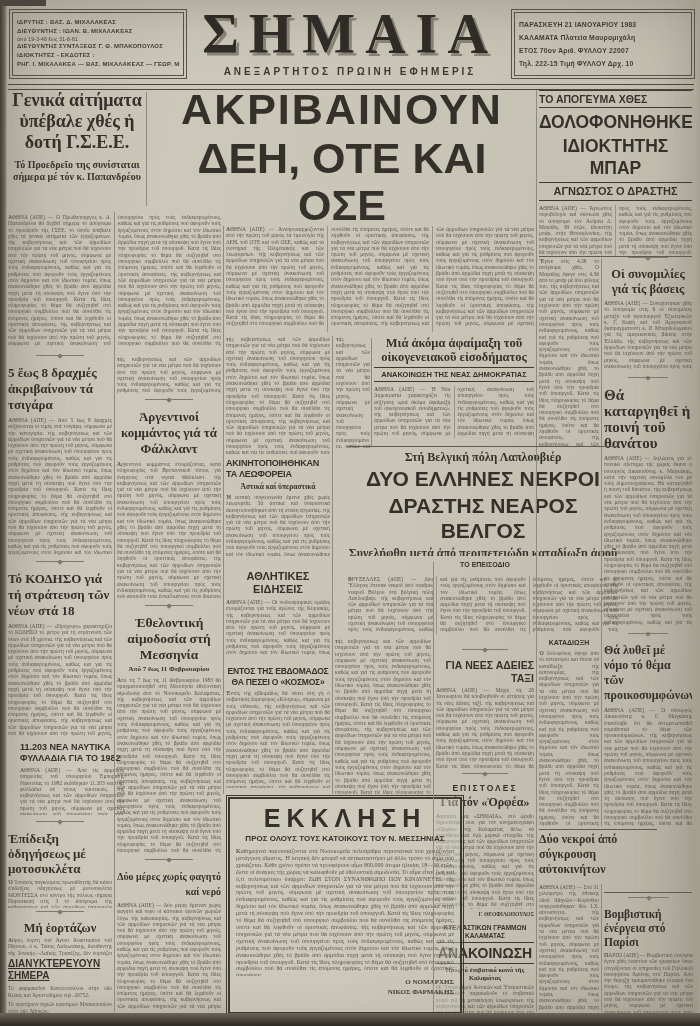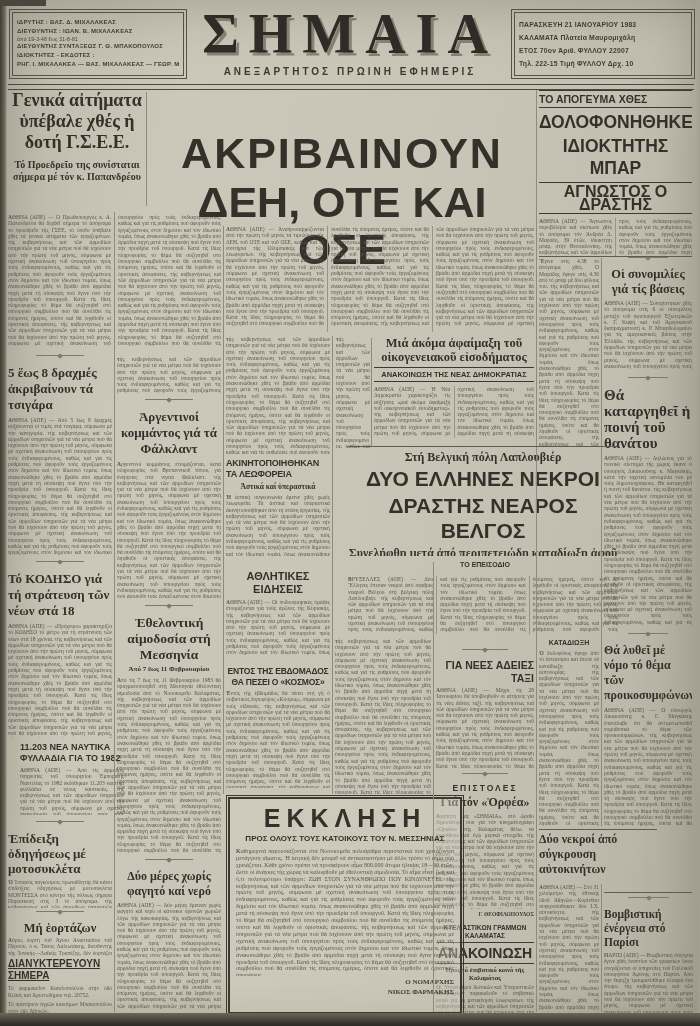--- a/index.html
+++ b/index.html
@@ -132,24 +132,24 @@
         <div class="pt pt-body" style="margin-top: 4px; height: 140px;">Ἀργεντινοί κομμάντος ἑτοιμάζονται, κατά πληροφορίες τοῦ Βρεταννικοῦ τύπου, γιά ἐνέργειες στά νησιά Φάλκλαντ. τῆς κυβερνήσεως καί τῶν ἁρμοδίων ὑπηρεσιῶν γιά τά νέα μέτρα πού θά ἰσχύσουν ἀπό τήν πρώτη τοῦ μηνός, σύμφωνα μέ σχετική ἀνακοίνωση τοῦ ὑπουργείου πρός τούς ἐνδιαφερομένους, καθώς καί γιά τίς ρυθμίσεις πού ἀφοροῦν τούς ἐργαζομένους στόν δημόσιο καί τόν ἰδιωτικό τομέα, ὅπως ἀνακοινώθηκε χθές τό βράδυ ἀπό ἁρμόδια πηγή μετά τή σύσκεψη πού ἔγινε ὑπό τήν προεδρία τοῦ ὑπουργοῦ. Κατά τίς ἴδιες πληροφορίες τό θέμα θά συζητηθεῖ στό ὑπουργικό συμβούλιο πού θά συνέλθει τίς ἑπόμενες ἡμέρες, ὁπότε καί θά ληφθοῦν οἱ ὁριστικές ἀποφάσεις. τῆς κυβερνήσεως καί τῶν ἁρμοδίων ὑπηρεσιῶν γιά τά νέα μέτρα πού θά ἰσχύσουν ἀπό τήν πρώτη τοῦ μηνός, σύμφωνα μέ σχετική ἀνακοίνωση τοῦ ὑπουργείου πρός τούς ἐνδιαφερομένους, καθώς καί γιά τίς ρυθμίσεις πού ἀφοροῦν τούς ἐργαζομένους στόν δημόσιο καί τόν ἰδιωτικό τομέα, ὅπως ἀνακοινώθηκε χθές τό βράδυ ἀπό ἁρμόδια πηγή μετά τή σύσκεψη πού ἔγινε ὑπό τήν προεδρία τοῦ ὑπουργοῦ. Κατά τίς ἴδιες πληροφορίες τό θέμα θά συζητηθεῖ στό ὑπουργικό συμβούλιο πού θά συνέλθει τίς ἑπόμενες ἡμέρες, ὁπότε καί θά ληφθοῦν οἱ ὁριστικές ἀποφάσεις. τῆς κυβερνήσεως καί τῶν ἁρμοδίων ὑπηρεσιῶν γιά τά νέα μέτρα πού θά ἰσχύσουν ἀπό τήν πρώτη τοῦ μηνός, σύμφωνα μέ σχετική ἀνακοίνωση τοῦ ὑπουργείου πρός τούς ἐνδιαφερομένους, καθώς καί γιά τίς ρυθμίσεις πού ἀφοροῦν τούς ἐργαζομένους στόν δημόσιο καί τόν ἰδιωτικό τομέα, ὅπως ἀνακοινώθηκε χθές τό βράδυ ἀπό ἁρμόδια πηγή μετά τή σύσκεψη πού ἔγινε ὑπό τήν προεδρία τοῦ ὑπουργοῦ. Κατά τίς ἴδιες πληροφορίες τό θέμα θά συζητηθεῖ στό ὑπουργικό συμβούλιο πού θά συνέλθει τίς ἑπόμενες ἡμέρες, ὁπότε καί θά ληφθοῦν οἱ ὁριστικές ἀποφάσεις. </div>
       </div>
       <div class="blk" style="left: 117px; top: 604px; width: 104px; height: 250px;">
         <div class="sep"></div>
         <div class="pt pt-h1 srf" style="font-size: 13.5px; line-height: 16px; text-align: center;">Ἐθελοντική αἱμοδοσία στή Μεσσηνία</div>
         <div class="pt pt-sub srf" style="font-size: 7px; line-height: 9px; text-align: center;">Ἀπό 7 ἕως 11 Φεβρουαρίου</div>
         <div class="pt pt-body" style="margin-top: 3px; height: 176px;">Ἀπό τίς 7 ἕως τίς 11 Φεβρουαρίου 1983 θά πραγματοποιηθεῖ στή Μεσσηνία ἐθελοντική αἱμοδοσία ἀπό τό Νοσοκομεῖο Καλαμάτας. τῆς κυβερνήσεως καί τῶν ἁρμοδίων ὑπηρεσιῶν γιά τά νέα μέτρα πού θά ἰσχύσουν ἀπό τήν πρώτη τοῦ μηνός, σύμφωνα μέ σχετική ἀνακοίνωση τοῦ ὑπουργείου πρός τούς ἐνδιαφερομένους, καθώς καί γιά τίς ρυθμίσεις πού ἀφοροῦν τούς ἐργαζομένους στόν δημόσιο καί τόν ἰδιωτικό τομέα, ὅπως ἀνακοινώθηκε χθές τό βράδυ ἀπό ἁρμόδια πηγή μετά τή σύσκεψη πού ἔγινε ὑπό τήν προεδρία τοῦ ὑπουργοῦ. Κατά τίς ἴδιες πληροφορίες τό θέμα θά συζητηθεῖ στό ὑπουργικό συμβούλιο πού θά συνέλθει τίς ἑπόμενες ἡμέρες, ὁπότε καί θά ληφθοῦν οἱ ὁριστικές ἀποφάσεις. τῆς κυβερνήσεως καί τῶν ἁρμοδίων ὑπηρεσιῶν γιά τά νέα μέτρα πού θά ἰσχύσουν ἀπό τήν πρώτη τοῦ μηνός, σύμφωνα μέ σχετική ἀνακοίνωση τοῦ ὑπουργείου πρός τούς ἐνδιαφερομένους, καθώς καί γιά τίς ρυθμίσεις πού ἀφοροῦν τούς ἐργαζομένους στόν δημόσιο καί τόν ἰδιωτικό τομέα, ὅπως ἀνακοινώθηκε χθές τό βράδυ ἀπό ἁρμόδια πηγή μετά τή σύσκεψη πού ἔγινε ὑπό τήν προεδρία τοῦ ὑπουργοῦ. Κατά τίς ἴδιες πληροφορίες τό θέμα θά συζητηθεῖ στό ὑπουργικό συμβούλιο πού θά συνέλθει τίς ἑπόμενες ἡμέρες, ὁπότε καί θά ληφθοῦν οἱ ὁριστικές ἀποφάσεις. τῆς κυβερνήσεως καί τῶν ἁρμοδίων ὑπηρεσιῶν γιά τά νέα μέτρα πού θά ἰσχύσουν ἀπό τήν πρώτη τοῦ μηνός, σύμφωνα μέ σχετική ἀνακοίνωση τοῦ ὑπουργείου πρός τούς ἐνδιαφερομένους, καθώς καί γιά τίς ρυθμίσεις πού ἀφοροῦν τούς ἐργαζομένους στόν δημόσιο καί τόν ἰδιωτικό τομέα, ὅπως ἀνακοινώθηκε χθές τό βράδυ ἀπό ἁρμόδια πηγή μετά τή σύσκεψη πού ἔγινε ὑπό τήν προεδρία τοῦ ὑπουργοῦ. Κατά τίς ἴδιες πληροφορίες τό θέμα θά συζητηθεῖ στό ὑπουργικό συμβούλιο πού θά συνέλθει τίς ἑπόμενες ἡμέρες, ὁπότε καί θά ληφθοῦν οἱ ὁριστικές ἀποφάσεις. τῆς κυβερνήσεως καί τῶν ἁρμοδίων ὑπηρεσιῶν γιά τά νέα μέτρα πού θά ἰσχύσουν ἀπό τήν πρώτη τοῦ μηνός, σύμφωνα μέ σχετική ἀνακοίνωση τοῦ ὑπουργείου πρός τούς ἐνδιαφερομένους, καθώς καί γιά τίς ρυθμίσεις πού ἀφοροῦν τούς ἐργαζομένους στόν δημόσιο καί τόν ἰδιωτικό τομέα, ὅπως ἀνακοινώθηκε χθές τό βράδυ ἀπό ἁρμόδια πηγή μετά τή σύσκεψη πού ἔγινε ὑπό τήν προεδρία τοῦ ὑπουργοῦ. Κατά τίς ἴδιες πληροφορίες τό θέμα θά συζητηθεῖ στό ὑπουργικό συμβούλιο πού θά συνέλθει τίς ἑπόμενες ἡμέρες, ὁπότε καί θά ληφθοῦν οἱ ὁριστικές ἀποφάσεις. </div>
       </div>
       <div class="blk" style="left: 117px; top: 858px; width: 104px; height: 152px;">
         <div class="sep"></div>
-        <div class="pt pt-h1 srf" style="font-size: 12px; line-height: 15px; text-align: center;">Δύο μέρες χωρίς φαγητό καί νερό</div>
+        <div class="pt pt-h1 srf" style="font-size: 10px; line-height: 15px; text-align: right;">Δύο μέρες χωρίς φαγητό καί νερό</div>
         <div class="pt pt-body" style="margin-top: 3px; height: 110px;">ΑΘΗΝΑ (ΑΠΕ) — Δύο μέρες ἔμειναν χωρίς φαγητό καί νερό οἱ κάτοικοι ὀρεινῶν χωριῶν λόγω τῆς κακοκαιρίας. τῆς κυβερνήσεως καί τῶν ἁρμοδίων ὑπηρεσιῶν γιά τά νέα μέτρα πού θά ἰσχύσουν ἀπό τήν πρώτη τοῦ μηνός, σύμφωνα μέ σχετική ἀνακοίνωση τοῦ ὑπουργείου πρός τούς ἐνδιαφερομένους, καθώς καί γιά τίς ρυθμίσεις πού ἀφοροῦν τούς ἐργαζομένους στόν δημόσιο καί τόν ἰδιωτικό τομέα, ὅπως ἀνακοινώθηκε χθές τό βράδυ ἀπό ἁρμόδια πηγή μετά τή σύσκεψη πού ἔγινε ὑπό τήν προεδρία τοῦ ὑπουργοῦ. Κατά τίς ἴδιες πληροφορίες τό θέμα θά συζητηθεῖ στό ὑπουργικό συμβούλιο πού θά συνέλθει τίς ἑπόμενες ἡμέρες, ὁπότε καί θά ληφθοῦν οἱ ὁριστικές ἀποφάσεις. τῆς κυβερνήσεως καί τῶν ἁρμοδίων ὑπηρεσιῶν γιά τά νέα μέτρα πού θά ἰσχύσουν ἀπό τήν πρώτη τοῦ μηνός, σύμφωνα μέ σχετική ἀνακοίνωση τοῦ ὑπουργείου πρός τούς ἐνδιαφερομένους, καθώς καί γιά τίς ρυθμίσεις πού ἀφοροῦν τούς ἐργαζομένους στόν δημόσιο καί τόν ἰδιωτικό τομέα, ὅπως ἀνακοινώθηκε χθές τό βράδυ ἀπό ἁρμόδια πηγή μετά τή σύσκεψη πού ἔγινε ὑπό τήν προεδρία τοῦ ὑπουργοῦ. Κατά τίς ἴδιες πληροφορίες τό θέμα θά συζητηθεῖ στό ὑπουργικό συμβούλιο πού θά συνέλθει τίς ἑπόμενες ἡμέρες, ὁπότε καί θά ληφθοῦν οἱ ὁριστικές ἀποφάσεις. τῆς κυβερνήσεως καί τῶν ἁρμοδίων ὑπηρεσιῶν γιά τά νέα μέτρα πού θά ἰσχύσουν ἀπό τήν πρώτη τοῦ μηνός, σύμφωνα μέ σχετική ἀνακοίνωση τοῦ ὑπουργείου πρός τούς ἐνδιαφερομένους, καθώς καί γιά τίς ρυθμίσεις πού ἀφοροῦν τούς ἐργαζομένους στόν δημόσιο καί τόν ἰδιωτικό τομέα, ὅπως ἀνακοινώθηκε χθές τό βράδυ ἀπό ἁρμόδια πηγή μετά τή σύσκεψη πού ἔγινε ὑπό τήν προεδρία τοῦ ὑπουργοῦ. Κατά τίς ἴδιες πληροφορίες τό θέμα θά συζητηθεῖ στό ὑπουργικό συμβούλιο πού θά συνέλθει τίς ἑπόμενες ἡμέρες, ὁπότε καί θά ληφθοῦν οἱ ὁριστικές ἀποφάσεις. </div>
       </div>
-      <div class="blk" style="left: 150px; top: 86px; width: 384px; height: 134px; margin-top: 44px;">
+      <div class="blk" style="left: 150px; top: 86px; width: 384px; height: 134px;">
         <div class="pt pt-h1" style="font-size: 43px; line-height: 47px; text-align: center; letter-spacing: 2px;">ΑΚΡΙΒΑΙΝΟΥΝ</div>
         <div class="pt pt-h2" style="font-size: 43px; line-height: 47px; text-align: center;">ΔΕΗ, ΟΤΕ ΚΑΙ ΟΣΕ</div>
       </div>
       <div class="blk" style="left: 226px; top: 226px; width: 308px; height: 106px;">
         <div class="pt pt-body" style="column-count: 3; height: 106px;">ΑΘΗΝΑ (ΑΠΕ) — Ἀναπροσαρμόζονται ἀπό τήν πρώτη τοῦ μηνός τά τιμολόγια τῆς ΔΕΗ, τοῦ ΟΤΕ καί τοῦ ΟΣΕ, καθώς καί τά εἰσιτήρια τῆς Ὀλυμπιακῆς καί τῶν λεωφορείων. τῆς κυβερνήσεως καί τῶν ἁρμοδίων ὑπηρεσιῶν γιά τά νέα μέτρα πού θά ἰσχύσουν ἀπό τήν πρώτη τοῦ μηνός, σύμφωνα μέ σχετική ἀνακοίνωση τοῦ ὑπουργείου πρός τούς ἐνδιαφερομένους, καθώς καί γιά τίς ρυθμίσεις πού ἀφοροῦν τούς ἐργαζομένους στόν δημόσιο καί τόν ἰδιωτικό τομέα, ὅπως ἀνακοινώθηκε χθές τό βράδυ ἀπό ἁρμόδια πηγή μετά τή σύσκεψη πού ἔγινε ὑπό τήν προεδρία τοῦ ὑπουργοῦ. Κατά τίς ἴδιες πληροφορίες τό θέμα θά συζητηθεῖ στό ὑπουργικό συμβούλιο πού θά συνέλθει τίς ἑπόμενες ἡμέρες, ὁπότε καί θά ληφθοῦν οἱ ὁριστικές ἀποφάσεις. τῆς κυβερνήσεως καί τῶν ἁρμοδίων ὑπηρεσιῶν γιά τά νέα μέτρα πού θά ἰσχύσουν ἀπό τήν πρώτη τοῦ μηνός, σύμφωνα μέ σχετική ἀνακοίνωση τοῦ ὑπουργείου πρός τούς ἐνδιαφερομένους, καθώς καί γιά τίς ρυθμίσεις πού ἀφοροῦν τούς ἐργαζομένους στόν δημόσιο καί τόν ἰδιωτικό τομέα, ὅπως ἀνακοινώθηκε χθές τό βράδυ ἀπό ἁρμόδια πηγή μετά τή σύσκεψη πού ἔγινε ὑπό τήν προεδρία τοῦ ὑπουργοῦ. Κατά τίς ἴδιες πληροφορίες τό θέμα θά συζητηθεῖ στό ὑπουργικό συμβούλιο πού θά συνέλθει τίς ἑπόμενες ἡμέρες, ὁπότε καί θά ληφθοῦν οἱ ὁριστικές ἀποφάσεις. τῆς κυβερνήσεως καί τῶν ἁρμοδίων ὑπηρεσιῶν γιά τά νέα μέτρα πού θά ἰσχύσουν ἀπό τήν πρώτη τοῦ μηνός, σύμφωνα μέ σχετική ἀνακοίνωση τοῦ ὑπουργείου πρός τούς ἐνδιαφερομένους, καθώς καί γιά τίς ρυθμίσεις πού ἀφοροῦν τούς ἐργαζομένους στόν δημόσιο καί τόν ἰδιωτικό τομέα, ὅπως ἀνακοινώθηκε χθές τό βράδυ ἀπό ἁρμόδια πηγή μετά τή σύσκεψη πού ἔγινε ὑπό τήν προεδρία τοῦ ὑπουργοῦ. Κατά τίς ἴδιες πληροφορίες τό θέμα θά συζητηθεῖ στό ὑπουργικό συμβούλιο πού θά συνέλθει τίς ἑπόμενες ἡμέρες, ὁπότε καί θά ληφθοῦν οἱ ὁριστικές ἀποφάσεις. τῆς κυβερνήσεως καί τῶν ἁρμοδίων ὑπηρεσιῶν γιά τά νέα μέτρα πού θά ἰσχύσουν ἀπό τήν πρώτη τοῦ μηνός, σύμφωνα μέ σχετική ἀνακοίνωση τοῦ ὑπουργείου πρός τούς ἐνδιαφερομένους, καθώς καί γιά τίς ρυθμίσεις πού ἀφοροῦν τούς ἐργαζομένους στόν δημόσιο καί τόν ἰδιωτικό τομέα, ὅπως ἀνακοινώθηκε χθές τό βράδυ ἀπό ἁρμόδια πηγή μετά τή σύσκεψη πού ἔγινε ὑπό τήν προεδρία τοῦ ὑπουργοῦ. Κατά τίς ἴδιες πληροφορίες τό θέμα θά συζητηθεῖ στό ὑπουργικό συμβούλιο πού θά συνέλθει τίς ἑπόμενες ἡμέρες, ὁπότε καί θά ληφθοῦν οἱ ὁριστικές ἀποφάσεις. τῆς κυβερνήσεως καί τῶν ἁρμοδίων ὑπηρεσιῶν γιά τά νέα μέτρα πού θά ἰσχύσουν ἀπό τήν πρώτη τοῦ μηνός, σύμφωνα μέ σχετική ἀνακοίνωση τοῦ ὑπουργείου πρός τούς ἐνδιαφερομένους, καθώς καί γιά τίς ρυθμίσεις πού ἀφοροῦν τούς ἐργαζομένους στόν δημόσιο καί τόν ἰδιωτικό τομέα, ὅπως ἀνακοινώθηκε χθές τό βράδυ ἀπό ἁρμόδια πηγή μετά τή σύσκεψη πού ἔγινε ὑπό τήν προεδρία τοῦ ὑπουργοῦ. Κατά τίς ἴδιες πληροφορίες τό θέμα θά συζητηθεῖ στό ὑπουργικό συμβούλιο πού θά συνέλθει τίς ἑπόμενες ἡμέρες, ὁπότε καί θά ληφθοῦν οἱ ὁριστικές ἀποφάσεις. </div>
       </div>
       <div class="blk" style="left: 226px; top: 336px; width: 104px; height: 118px;">
         <div class="pt pt-body" style="height: 118px;">τῆς κυβερνήσεως καί τῶν ἁρμοδίων ὑπηρεσιῶν γιά τά νέα μέτρα πού θά ἰσχύσουν ἀπό τήν πρώτη τοῦ μηνός, σύμφωνα μέ σχετική ἀνακοίνωση τοῦ ὑπουργείου πρός τούς ἐνδιαφερομένους, καθώς καί γιά τίς ρυθμίσεις πού ἀφοροῦν τούς ἐργαζομένους στόν δημόσιο καί τόν ἰδιωτικό τομέα, ὅπως ἀνακοινώθηκε χθές τό βράδυ ἀπό ἁρμόδια πηγή μετά τή σύσκεψη πού ἔγινε ὑπό τήν προεδρία τοῦ ὑπουργοῦ. Κατά τίς ἴδιες πληροφορίες τό θέμα θά συζητηθεῖ στό ὑπουργικό συμβούλιο πού θά συνέλθει τίς ἑπόμενες ἡμέρες, ὁπότε καί θά ληφθοῦν οἱ ὁριστικές ἀποφάσεις. τῆς κυβερνήσεως καί τῶν ἁρμοδίων ὑπηρεσιῶν γιά τά νέα μέτρα πού θά ἰσχύσουν ἀπό τήν πρώτη τοῦ μηνός, σύμφωνα μέ σχετική ἀνακοίνωση τοῦ ὑπουργείου πρός τούς ἐνδιαφερομένους, καθώς καί γιά τίς ρυθμίσεις πού ἀφοροῦν τούς ἐργαζομένους στόν δημόσιο καί τόν ἰδιωτικό τομέα, ὅπως ἀνακοινώθηκε χθές τό βράδυ ἀπό ἁρμόδια πηγή μετά τή σύσκεψη πού ἔγινε ὑπό τήν προεδρία τοῦ ὑπουργοῦ. Κατά τίς ἴδιες πληροφορίες τό θέμα θά συζητηθεῖ στό ὑπουργικό συμβούλιο πού θά συνέλθει τίς ἑπόμενες ἡμέρες, ὁπότε καί θά ληφθοῦν οἱ ὁριστικές ἀποφάσεις. </div>
       </div>
       <div class="blk" style="left: 336px; top: 336px; width: 34px; height: 112px;">
@@ -215,21 +215,21 @@
         <div class="pt pt-h1" style="font-size: 25px; line-height: 28px; text-align: center; letter-spacing: 6px;">ΕΚΚΛΗΣΗ</div>
         <div class="pt pt-sub" style="font-size: 8px; line-height: 10px; text-align: center;">ΠΡΟΣ ΟΛΟΥΣ ΤΟΥΣ ΚΑΤΟΙΚΟΥΣ ΤΟΥ Ν. ΜΕΣΣΗΝΙΑΣ</div>
         <div class="pt pt-body" style="font-size: 6px; line-height: 6.9px; margin-top: 4px; height: 128px;">Καθημερινά παρουσιάζονται στά Νοσοκομεῖα πολυάριθμα περιστατικά πού χρειάζονται μετάγγιση αἵματος. Ἡ ἰατρική δέν μπορεῖ νά ἀντικαταστήσει μέ ἄλλο τρόπο τό αἷμα πού χρειάζεται. Κάθε χρόνο πρέπει νά προσφέρουν αἷμα 800.000 ἄτομα ἡλικίας 18—60 ἐτῶν, ὥστε οἱ ἀνάγκες τῆς χώρας νά καλυφθοῦν μέ ἐθελοντική αἱμοδοσία. Τό αἷμα εἶναι ζωή καί ὅ,τι πολυτιμότερο ὑπάρχει: ΖΩΗ ΣΤΟΝ ΣΥΝΑΝΘΡΩΠΟ ΠΟΥ ΚΙΝΔΥΝΕΥΕΙ. τῆς κυβερνήσεως καί τῶν ἁρμοδίων ὑπηρεσιῶν γιά τά νέα μέτρα πού θά ἰσχύσουν ἀπό τήν πρώτη τοῦ μηνός, σύμφωνα μέ σχετική ἀνακοίνωση τοῦ ὑπουργείου πρός τούς ἐνδιαφερομένους, καθώς καί γιά τίς ρυθμίσεις πού ἀφοροῦν τούς ἐργαζομένους στόν δημόσιο καί τόν ἰδιωτικό τομέα, ὅπως ἀνακοινώθηκε χθές τό βράδυ ἀπό ἁρμόδια πηγή μετά τή σύσκεψη πού ἔγινε ὑπό τήν προεδρία τοῦ ὑπουργοῦ. Κατά τίς ἴδιες πληροφορίες τό θέμα θά συζητηθεῖ στό ὑπουργικό συμβούλιο πού θά συνέλθει τίς ἑπόμενες ἡμέρες, ὁπότε καί θά ληφθοῦν οἱ ὁριστικές ἀποφάσεις. τῆς κυβερνήσεως καί τῶν ἁρμοδίων ὑπηρεσιῶν γιά τά νέα μέτρα πού θά ἰσχύσουν ἀπό τήν πρώτη τοῦ μηνός, σύμφωνα μέ σχετική ἀνακοίνωση τοῦ ὑπουργείου πρός τούς ἐνδιαφερομένους, καθώς καί γιά τίς ρυθμίσεις πού ἀφοροῦν τούς ἐργαζομένους στόν δημόσιο καί τόν ἰδιωτικό τομέα, ὅπως ἀνακοινώθηκε χθές τό βράδυ ἀπό ἁρμόδια πηγή μετά τή σύσκεψη πού ἔγινε ὑπό τήν προεδρία τοῦ ὑπουργοῦ. Κατά τίς ἴδιες πληροφορίες τό θέμα θά συζητηθεῖ στό ὑπουργικό συμβούλιο πού θά συνέλθει τίς ἑπόμενες ἡμέρες, ὁπότε καί θά ληφθοῦν οἱ ὁριστικές ἀποφάσεις. </div>
         <div class="pt pt-sig" style="font-size: 7px; line-height: 8.05px;">Ο ΝΟΜΑΡΧΗΣ</div>
         <div class="pt pt-sig" style="font-size: 7px; line-height: 8.05px;">ΝΙΚΟΣ ΦΑΡΜΑΚΗΣ</div>
       </div>
       <div class="blk" style="left: 539px; top: 90px; width: 153px; height: 166px;">
         <div class="pt pt-kicker ruled" style="font-size: 10.5px; line-height: 12px; text-align: left;">ΤΟ ΑΠΟΓΕΥΜΑ ΧΘΕΣ</div>
         <div class="pt pt-h1" style="font-size: 17.5px; line-height: 22px; text-align: center; margin-top: 3px;">ΔΟΛΟΦΟΝΗΘΗΚΕ</div>
         <div class="pt pt-h2" style="font-size: 17.5px; line-height: 22px; text-align: center;">ΙΔΙΟΚΤΗΤΗΣ ΜΠΑΡ</div>
-        <div class="pt pt-sub ruled" style="font-size: 16px; line-height: 13px; text-align: center; margin-top: 3px;">ΑΓΝΩΣΤΟΣ Ο ΔΡΑΣΤΗΣ</div>
+        <div class="pt pt-sub ruled" style="font-size: 11px; line-height: 13px; text-align: center; margin-top: 3px;">ΑΓΝΩΣΤΟΣ Ο ΔΡΑΣΤΗΣ</div>
         <div class="pt pt-body" style="margin-top: 4px; column-count: 2; height: 64px;">ΑΘΗΝΑ (ΑΠΕ) — Ἄγνωστος πυροβόλησε καί σκότωσε χθές τό ἀπόγευμα τόν Ἀνδρέα Δ. Μαγάδη, 39 ἐτῶν, ἰδιοκτήτη μπάρ, στήν Θεσσαλονίκη. τῆς κυβερνήσεως καί τῶν ἁρμοδίων ὑπηρεσιῶν γιά τά νέα μέτρα πού θά ἰσχύσουν ἀπό τήν πρώτη τοῦ μηνός, σύμφωνα μέ σχετική ἀνακοίνωση τοῦ ὑπουργείου πρός τούς ἐνδιαφερομένους, καθώς καί γιά τίς ρυθμίσεις πού ἀφοροῦν τούς ἐργαζομένους στόν δημόσιο καί τόν ἰδιωτικό τομέα, ὅπως ἀνακοινώθηκε χθές τό βράδυ ἀπό ἁρμόδια πηγή μετά τή σύσκεψη πού ἔγινε ὑπό τήν προεδρία τοῦ ὑπουργοῦ. Κατά τίς ἴδιες πληροφορίες τό θέμα θά συζητηθεῖ στό ὑπουργικό συμβούλιο πού θά συνέλθει τίς ἑπόμενες ἡμέρες, ὁπότε καί θά ληφθοῦν οἱ ὁριστικές ἀποφάσεις. τῆς κυβερνήσεως καί τῶν ἁρμοδίων ὑπηρεσιῶν γιά τά νέα μέτρα πού θά ἰσχύσουν ἀπό τήν πρώτη τοῦ μηνός, σύμφωνα μέ σχετική ἀνακοίνωση τοῦ ὑπουργείου πρός τούς ἐνδιαφερομένους, καθώς καί γιά τίς ρυθμίσεις πού ἀφοροῦν τούς ἐργαζομένους στόν δημόσιο καί τόν ἰδιωτικό τομέα, ὅπως ἀνακοινώθηκε χθές τό βράδυ ἀπό ἁρμόδια πηγή μετά τή σύσκεψη πού ἔγινε ὑπό τήν προεδρία τοῦ ὑπουργοῦ. Κατά τίς ἴδιες πληροφορίες τό θέμα θά συζητηθεῖ στό ὑπουργικό συμβούλιο πού θά συνέλθει τίς ἑπόμενες ἡμέρες, ὁπότε καί θά ληφθοῦν οἱ ὁριστικές ἀποφάσεις. </div>
       </div>
       <div class="blk" style="left: 539px; top: 258px; width: 60px; height: 188px;">
         <div class="pt pt-body" style="height: 188px;">Ἔγινε στίς 4.38 τό ἀπόγευμα χθές. Ὁ Μαγάδης ἔφυγε στίς 4.36 ἀπό τό μπάρ μέ δύο φίλους του. τῆς κυβερνήσεως καί τῶν ἁρμοδίων ὑπηρεσιῶν γιά τά νέα μέτρα πού θά ἰσχύσουν ἀπό τήν πρώτη τοῦ μηνός, σύμφωνα μέ σχετική ἀνακοίνωση τοῦ ὑπουργείου πρός τούς ἐνδιαφερομένους, καθώς καί γιά τίς ρυθμίσεις πού ἀφοροῦν τούς ἐργαζομένους στόν δημόσιο καί τόν ἰδιωτικό τομέα, ὅπως ἀνακοινώθηκε χθές τό βράδυ ἀπό ἁρμόδια πηγή μετά τή σύσκεψη πού ἔγινε ὑπό τήν προεδρία τοῦ ὑπουργοῦ. Κατά τίς ἴδιες πληροφορίες τό θέμα θά συζητηθεῖ στό ὑπουργικό συμβούλιο πού θά συνέλθει τίς ἑπόμενες ἡμέρες, ὁπότε καί θά ληφθοῦν οἱ ὁριστικές ἀποφάσεις. τῆς κυβερνήσεως καί τῶν ἁρμοδίων ὑπηρεσιῶν γιά τά νέα μέτρα πού θά ἰσχύσουν ἀπό τήν πρώτη τοῦ μηνός, σύμφωνα μέ σχετική ἀνακοίνωση τοῦ ὑπουργείου πρός τούς ἐνδιαφερομένους, καθώς καί γιά τίς ρυθμίσεις πού ἀφοροῦν τούς ἐργαζομένους στόν δημόσιο καί τόν ἰδιωτικό τομέα, ὅπως ἀνακοινώθηκε χθές τό βράδυ ἀπό ἁρμόδια πηγή μετά τή σύσκεψη πού ἔγινε ὑπό τήν προεδρία τοῦ ὑπουργοῦ. Κατά τίς ἴδιες πληροφορίες τό θέμα θά συζητηθεῖ στό ὑπουργικό συμβούλιο πού θά συνέλθει τίς ἑπόμενες ἡμέρες, ὁπότε καί θά ληφθοῦν οἱ ὁριστικές ἀποφάσεις. </div>
       </div>
       <div class="blk" style="left: 604px; top: 256px; width: 88px; height: 114px;">
         <div class="sep"></div>
         <div class="pt pt-h1 srf" style="font-size: 12.5px; line-height: 15px; text-align: center;">Οἱ συνομιλίες γιά τίς βάσεις</div>
         <div class="pt pt-body" style="margin-top: 3px; height: 72px;">ΑΘΗΝΑ (ΑΠΕ) — Συνεχίστηκαν χθές τό ἀπόγευμα στίς 6 οἱ συνομιλίες μεταξύ τοῦ ὑφυπουργοῦ Ἐξωτερικῶν κ. Γ. Καψῆ καί τοῦ Ἀμερικανοῦ διαπραγματευτῆ κ. Ρ. Μπαρθολομαίου γιά τίς ἀμερικανικές βάσεις στήν Ἑλλάδα. τῆς κυβερνήσεως καί τῶν ἁρμοδίων ὑπηρεσιῶν γιά τά νέα μέτρα πού θά ἰσχύσουν ἀπό τήν πρώτη τοῦ μηνός, σύμφωνα μέ σχετική ἀνακοίνωση τοῦ ὑπουργείου πρός τούς ἐνδιαφερομένους, καθώς καί γιά τίς ρυθμίσεις πού ἀφοροῦν τούς ἐργαζομένους στόν δημόσιο καί τόν ἰδιωτικό τομέα, ὅπως ἀνακοινώθηκε χθές τό βράδυ ἀπό ἁρμόδια πηγή μετά τή σύσκεψη πού ἔγινε ὑπό τήν προεδρία τοῦ ὑπουργοῦ. Κατά τίς ἴδιες πληροφορίες τό θέμα θά συζητηθεῖ στό ὑπουργικό συμβούλιο πού θά συνέλθει τίς ἑπόμενες ἡμέρες, ὁπότε καί θά ληφθοῦν οἱ ὁριστικές ἀποφάσεις. </div>
       </div>

